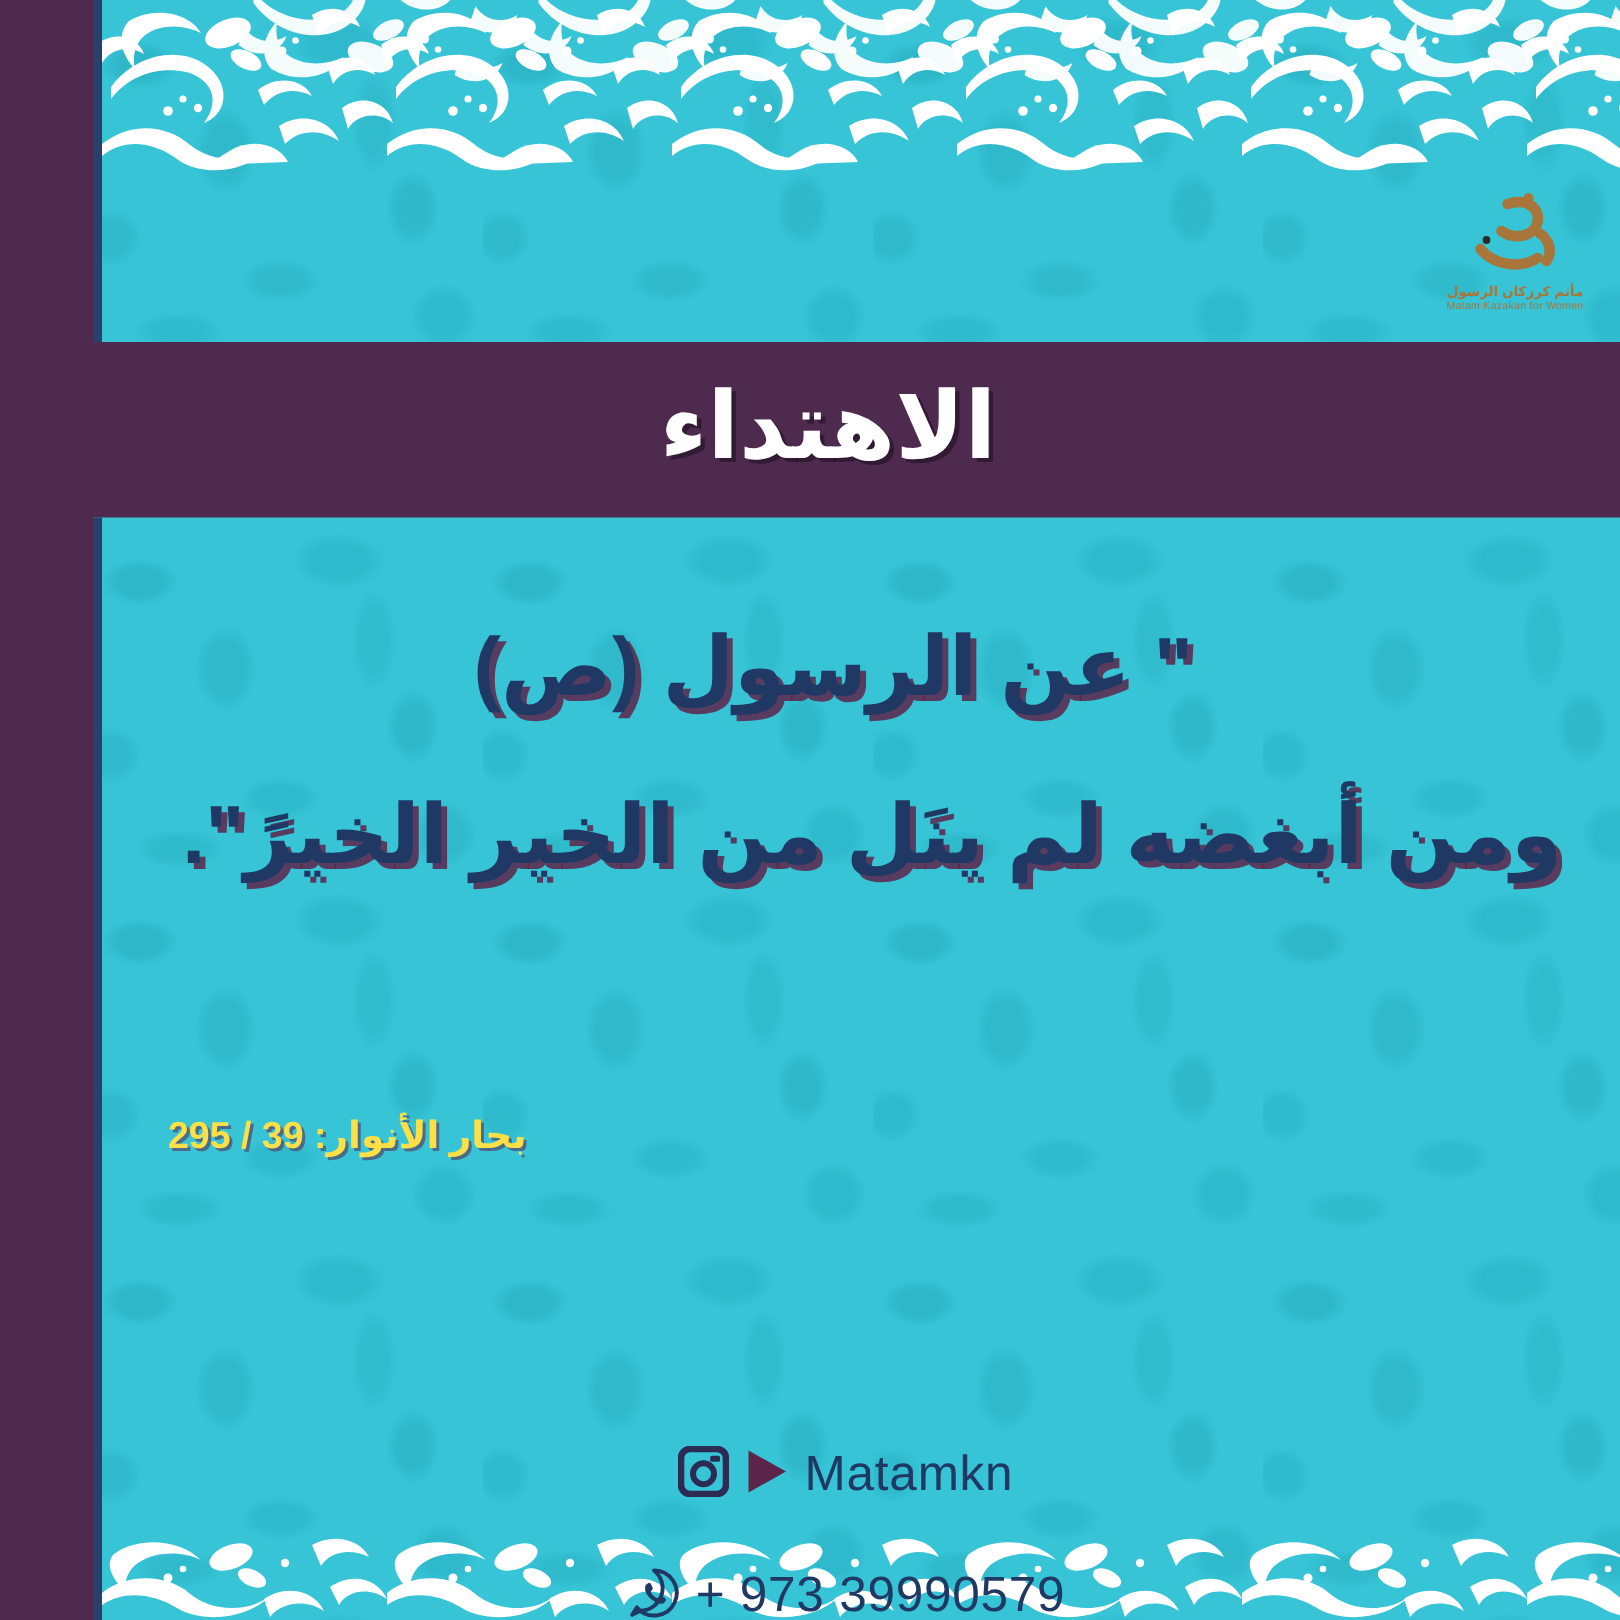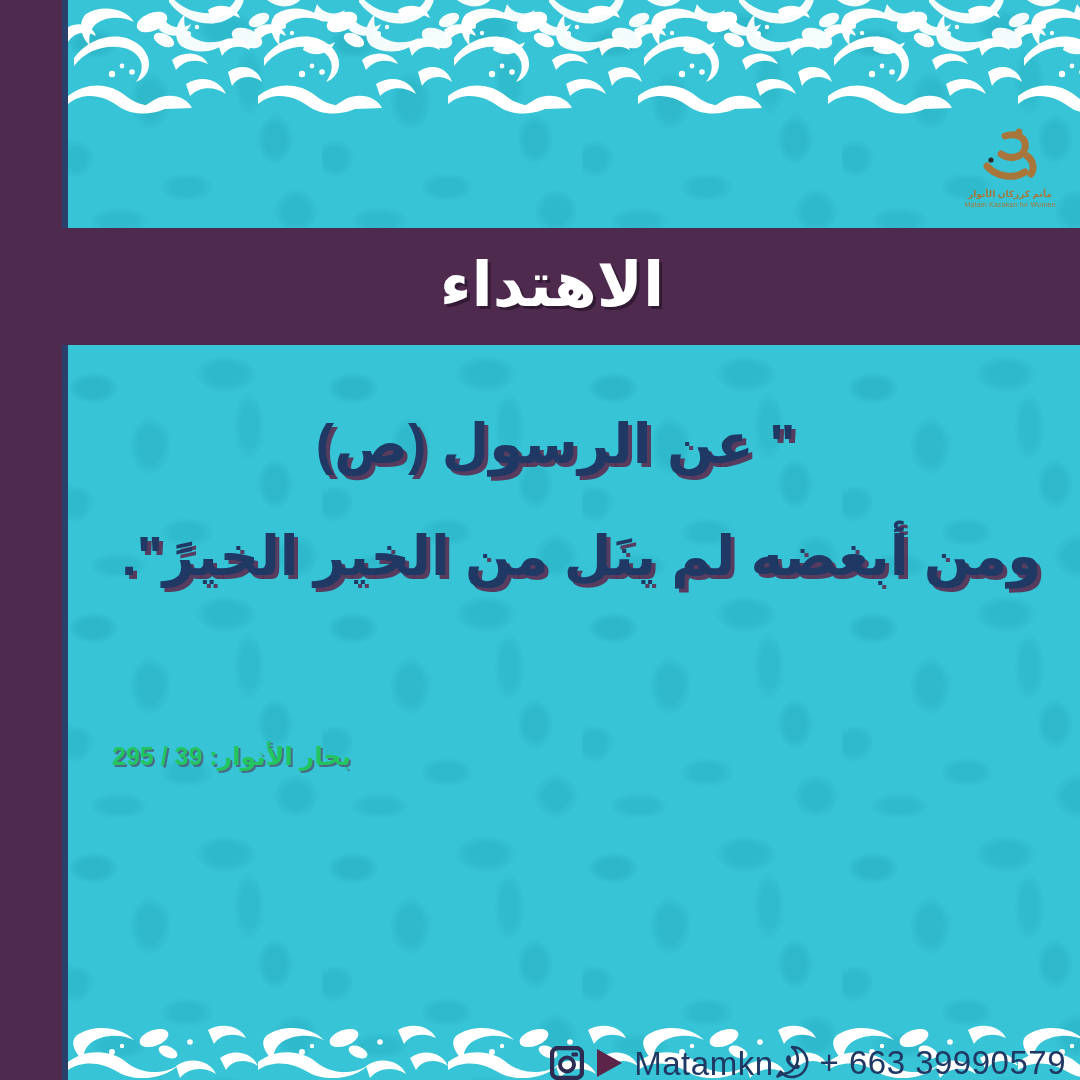--- a/index.html
+++ b/index.html
@@ -129,39 +129,41 @@
     text-shadow: 4px 4px 0 rgba(93,36,74,.85);
   }
   #quote-line-1 { padding-right: 34px; }
   #quote-line-2 { padding-right: 6px; }
   #quote-line-3 { padding-left: 18px; }
 
   #citation {
     position: absolute;
     left: 112px;
     top: 742px;
-    color: #22c55e;
+    color: #fde047;
     font-size: 25px;
     font-weight: 700;
     direction: rtl;
     text-shadow: 2px 2px 0 rgba(93,36,74,.55);
   }
 
   
   #footer {
     position: absolute;
     left: 62px; top: 1022px;
     width: 1018px; height: 58px;
     direction: ltr;
     display: flex;
-    align-items: flex-end;
+    align-items: center;
     justify-content: flex-end;
+    gap: 46px;
     padding-right: 14px;
     box-sizing: border-box;
     z-index: 6;
+    flex-direction: column;
   }
   .contact-group {
     display: flex;
     align-items: center;
     gap: 10px;
   }
   .contact-text {
     color: #1f3864;
     font-size: 33px;
     font-weight: 400;
@@ -227,21 +229,21 @@
   <div id="logo">
     <svg id="logo-mark" width="70" height="62" viewBox="0 0 70 62" aria-hidden="true">
       <g fill="none" stroke="#a8763b" stroke-width="7" stroke-linecap="round" stroke-linejoin="round">
         <path d="M30 10 C 42 6, 52 12, 50 22 C 48 32, 34 34, 26 28"></path>
         <path d="M12 40 C 20 50, 38 54, 50 46"></path>
         <path d="M52 30 C 58 34, 60 42, 56 48"></path>
       </g>
       <circle cx="44" cy="6" r="3.4" fill="#a8763b"></circle>
       <circle cx="16" cy="34" r="2.6" fill="#2b2b2b"></circle>
     </svg>
-    <div id="logo-name-ar">مأتم كرزكان الأنوار</div>
+    <div id="logo-name-ar">مأتم كرزكان الرسول</div>
     <div id="logo-name-en">Matam Kazakan for Women</div>
   </div>
 
   <div id="title-band">
     <div id="title-text">الاهتداء</div>
   </div>
 
   <div id="main-band" class="teal-field"></div>
   <div id="rule-left-main" class="rule-line"></div>
 
@@ -291,18 +293,18 @@
         <polygon points="3,2 28,16 3,30" fill="#5d244a"></polygon>
       </svg>
       <span class="contact-text">Matamkn</span>
     </div>
 
     <div class="contact-group">
       <svg class="icon-wa" width="36" height="36" viewBox="0 0 36 36" aria-hidden="true">
         <path d="M18 3 A15 15 0 1 1 6.6 27.6 L3.5 32.5 L8.8 29.8 A15 15 0 0 0 18 3 Z" fill="none" stroke="#1f3864" stroke-width="2.6" stroke-linejoin="round"></path>
         <path d="M13.2 12.4 c0.5 -1.1 1 -1.1 1.6 -1.1 c0.5 0 1 0.1 1.3 0.9 l1 2.4 c0.2 0.5 0 0.9 -0.3 1.2 l-0.8 0.9 c-0.2 0.3 -0.2 0.6 0 0.9 c0.9 1.6 2.3 2.9 3.9 3.7 c0.3 0.2 0.7 0.1 0.9 -0.1 l0.9 -1 c0.3 -0.3 0.7 -0.4 1.1 -0.2 l2.3 1.1 c0.6 0.3 0.8 0.7 0.8 1.2 c0 1.4 -1.2 2.6 -2.6 2.8 c-1.4 0.2 -3.5 -0.4 -6 -2.1 c-2.8 -1.9 -4.5 -4.4 -5 -6.2 c-0.4 -1.6 -0.2 -3.1 0.2 -4.4 Z" fill="#1f3864"></path>
       </svg>
-      <span class="contact-text">+ 663 39990579</span>
+      <span class="contact-text">+ 973 39990579</span>
     </div>
 
   </div>
 
 </div>
 
 </body></html>

